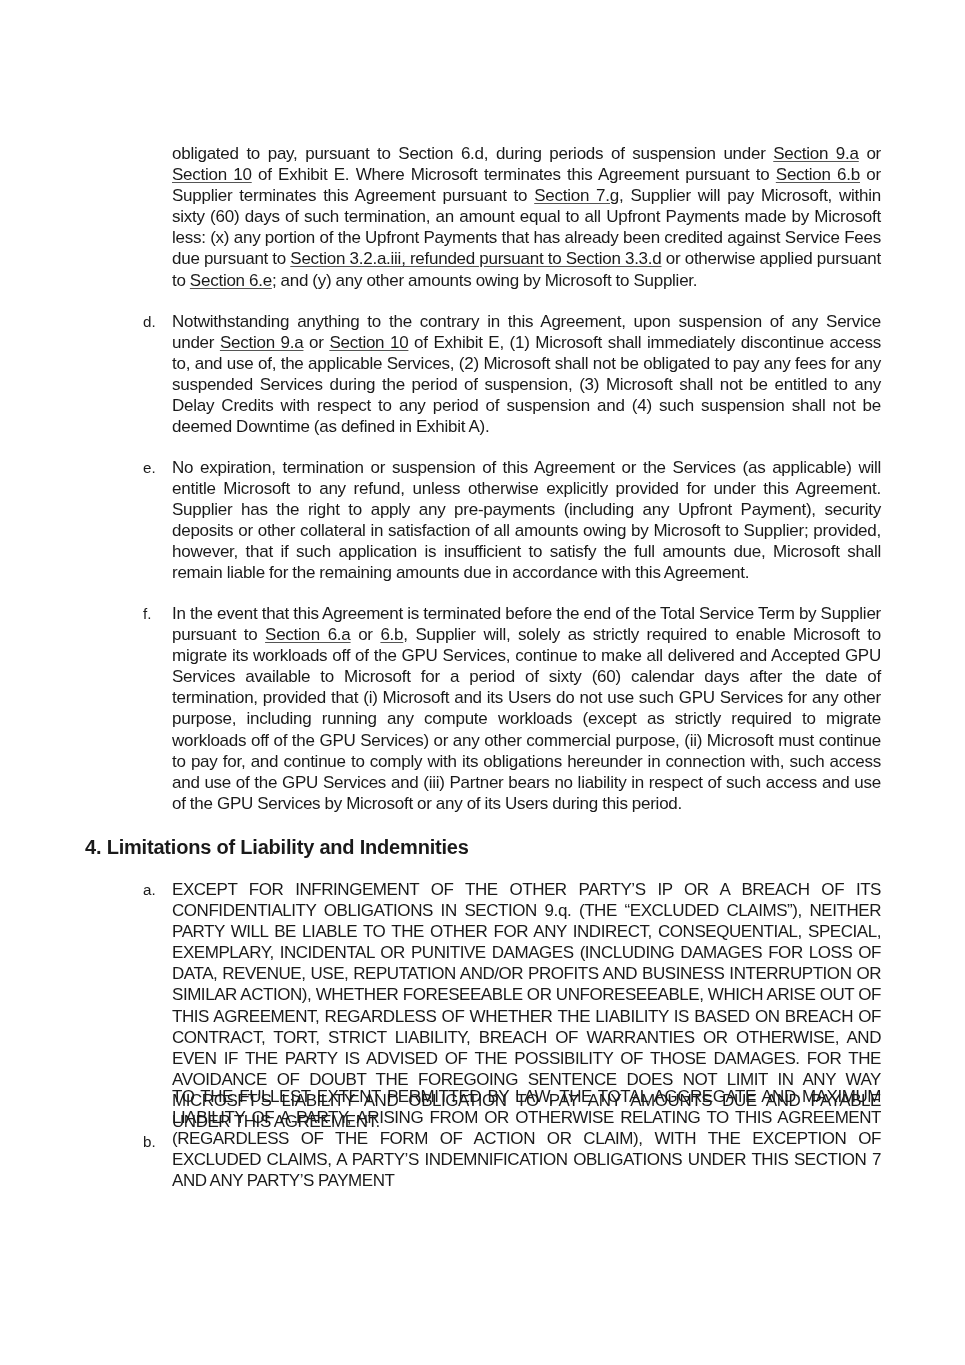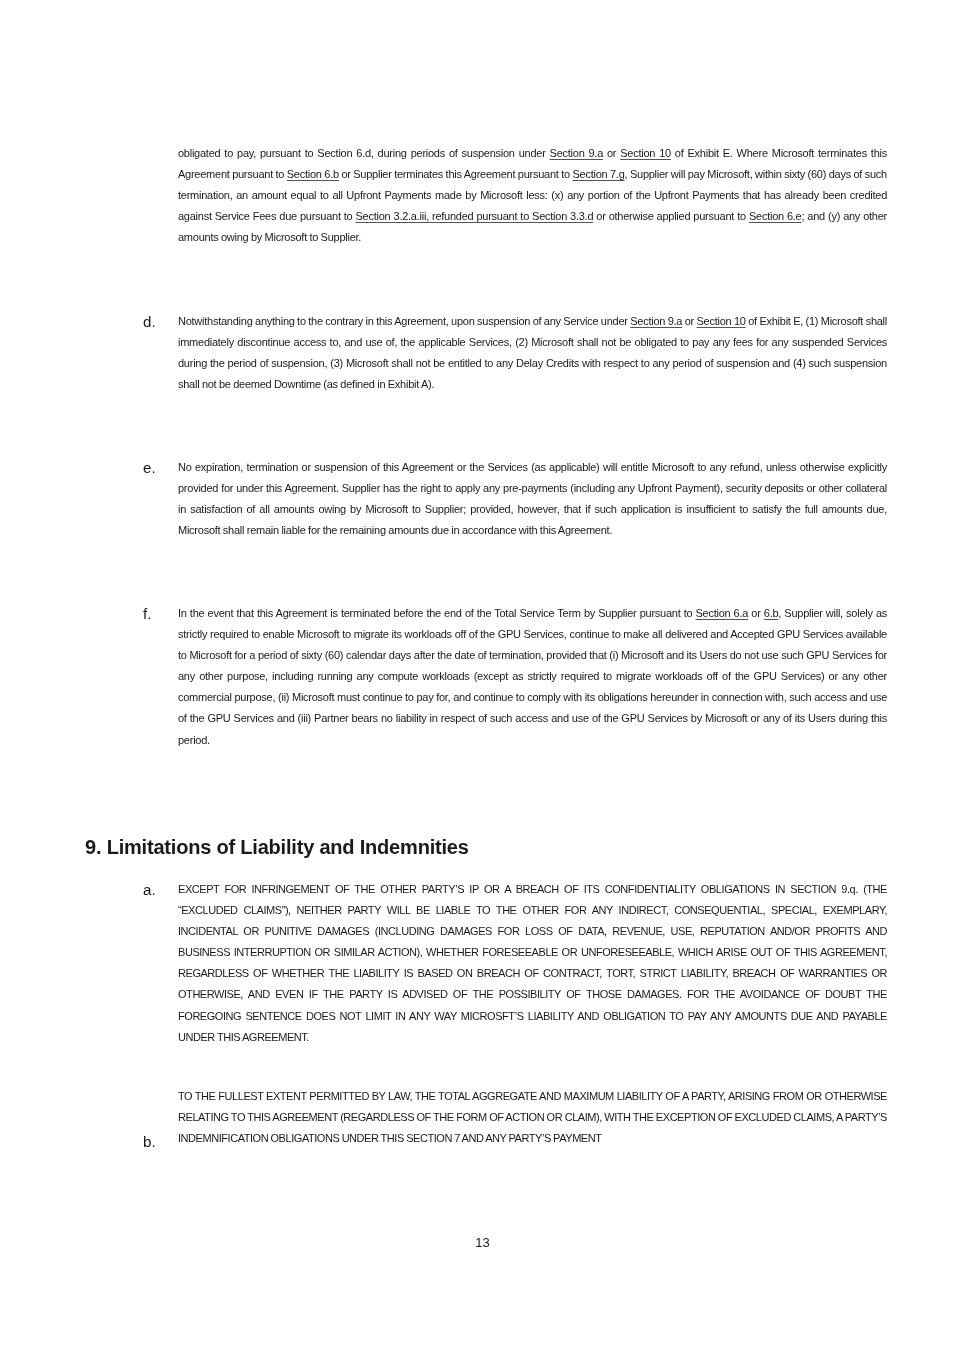--- a/index.html
+++ b/index.html
@@ -3,22 +3,22 @@
 <meta charset="utf-8">
 <style>
   html, body { margin: 0; padding: 0; background: #ffffff; }
   body {
     width: 965px; height: 1365px; position: relative; overflow: hidden;
     font-family: "Liberation Sans", sans-serif; color: #1a1a1a;
   }
   .page { position: absolute; left: 0; top: 0; width: 965px; height: 1365px; }
   .para {
     position: absolute; left: 172px; width: 709px;
-    font-size: 11px; line-height: 21.1px; text-align: justify;
-    letter-spacing: -0.25px; word-spacing: -0.3px; margin-left: 6px;
+    font-size: 17px; line-height: 21.1px; text-align: justify;
+    letter-spacing: -0.25px; word-spacing: -0.3px;
   }
   .item-label {
     position: absolute; left: 143px; font-size: 15.2px; line-height: 21.1px;
   }
   .lnk { text-decoration: underline; text-decoration-color: #555; text-underline-offset: 2px; }
   .bold { font-weight: normal; }
   .heading {
     position: absolute; left: 85px; top: 834px;
     font-size: 20px; font-weight: bold; letter-spacing: -0.2px; line-height: 26px;
   }
@@ -37,22 +37,21 @@
 
   <div class="item-label" style="top:311px;">d.</div>
   <div class="para" style="top:311px;"><span>Notwithstanding anything to the contrary in this Agreement, upon suspension of any Service under </span><span class="lnk">Section 9.a</span><span> or </span><span class="lnk">Section 10</span><span> of Exhibit E, (1) Microsoft shall immediately discontinue access to, and use of, the applicable Services, (2) Microsoft shall not be obligated to pay any fees for any suspended Services during the period of suspension, (3) Microsoft shall not be entitled to any Delay Credits with respect to any period of suspension and (4) such suspension shall not be deemed Downtime (as defined in Exhibit A).</span></div>
 
   <div class="item-label" style="top:457px;">e.</div>
   <div class="para" style="top:457px;">No expiration, termination or suspension of this Agreement or the Services (as applicable) will entitle Microsoft to any refund, unless otherwise explicitly provided for under this Agreement. Supplier has the right to apply any pre-payments (including any Upfront Payment), security deposits or other collateral in satisfaction of all amounts owing by Microsoft to Supplier; provided, however, that if such application is insufficient to satisfy the full amounts due, Microsoft shall remain liable for the remaining amounts due in accordance with this Agreement.</div>
 
   <div class="item-label" style="top:603px;">f.</div>
   <div class="para" style="top:603px;"><span>In the event that this Agreement is terminated before the end of the Total Service Term by Supplier pursuant to </span><span class="lnk">Section 6.a</span><span> or </span><span class="lnk">6.b</span><span>, Supplier will, solely as strictly required to enable Microsoft to migrate its workloads off of the GPU Services, continue to make all delivered and Accepted GPU Services available to Microsoft for a period of sixty (60) calendar days after the date of termination, provided that (i) Microsoft and its Users do not use such GPU Services for any other purpose, including running any compute workloads (except as strictly required to migrate workloads off of the GPU Services) or any other commercial purpose, (ii) Microsoft must continue to pay for, and continue to comply with its obligations hereunder in connection with, such access and use of the GPU Services and (iii) Partner bears no liability in respect of such access and use of the GPU Services by Microsoft or any of its Users during this period.</span></div>
 
-  <div class="heading">9. Limitations of Liability and Indemnities</div>
+  <div class="heading">4. Limitations of Liability and Indemnities</div>
 
   <div class="item-label" style="top:879px;">a.</div>
   <div class="para caps" style="top:879px;"><span>EXCEPT FOR INFRINGEMENT OF THE OTHER PARTY’S IP OR A BREACH OF ITS CONFIDENTIALITY OBLIGATIONS IN SECTION 9.q. (THE “</span><span class="bold">EXCLUDED CLAIMS</span><span>”), NEITHER PARTY WILL BE LIABLE TO THE OTHER FOR ANY INDIRECT, CONSEQUENTIAL, SPECIAL, EXEMPLARY, INCIDENTAL OR PUNITIVE DAMAGES (INCLUDING DAMAGES FOR LOSS OF DATA, REVENUE, USE, REPUTATION AND/OR PROFITS AND BUSINESS INTERRUPTION OR SIMILAR ACTION), WHETHER FORESEEABLE OR UNFORESEEABLE, WHICH ARISE OUT OF THIS AGREEMENT, REGARDLESS OF WHETHER THE LIABILITY IS BASED ON BREACH OF CONTRACT, TORT, STRICT LIABILITY, BREACH OF WARRANTIES OR OTHERWISE, AND EVEN IF THE PARTY IS ADVISED OF THE POSSIBILITY OF THOSE DAMAGES. FOR THE AVOIDANCE OF DOUBT THE FOREGOING SENTENCE DOES NOT LIMIT IN ANY WAY MICROSFT’S LIABILITY AND OBLIGATION TO PAY ANY AMOUNTS DUE AND PAYABLE UNDER THIS AGREEMENT.</span></div>
 
   <div class="item-label" style="top:1131px;">b.</div>
   <div class="para caps" style="top:1086px;">TO THE FULLEST EXTENT PERMITTED BY LAW, THE TOTAL AGGREGATE AND MAXIMUM LIABILITY OF A PARTY, ARISING FROM OR OTHERWISE RELATING TO THIS AGREEMENT (REGARDLESS OF THE FORM OF ACTION OR CLAIM), WITH THE EXCEPTION OF EXCLUDED CLAIMS, A PARTY’S INDEMNIFICATION OBLIGATIONS UNDER THIS SECTION 7 AND ANY PARTY’S PAYMENT</div>
 
-  <div class="page-number">13</div>
 </div>
 
 </body></html>

